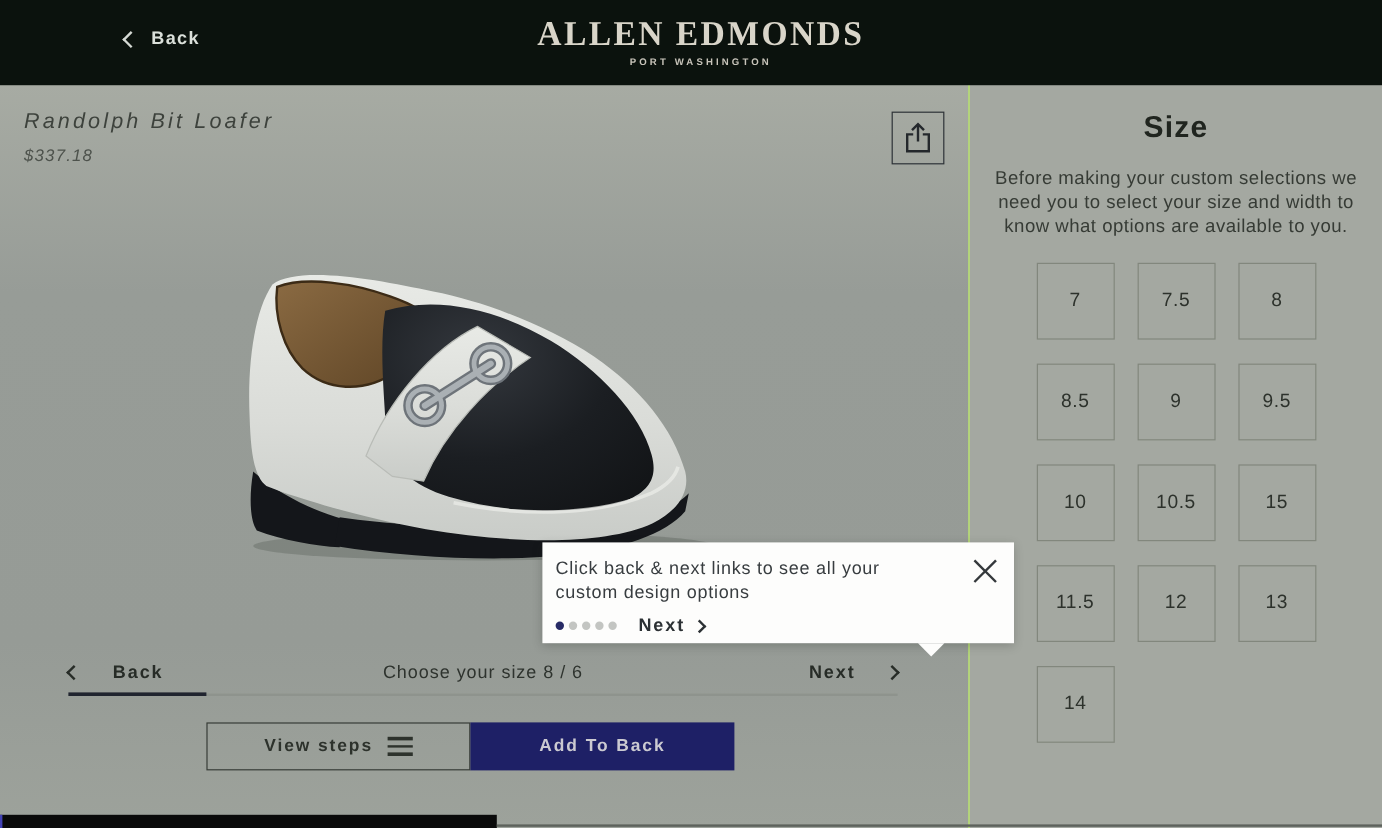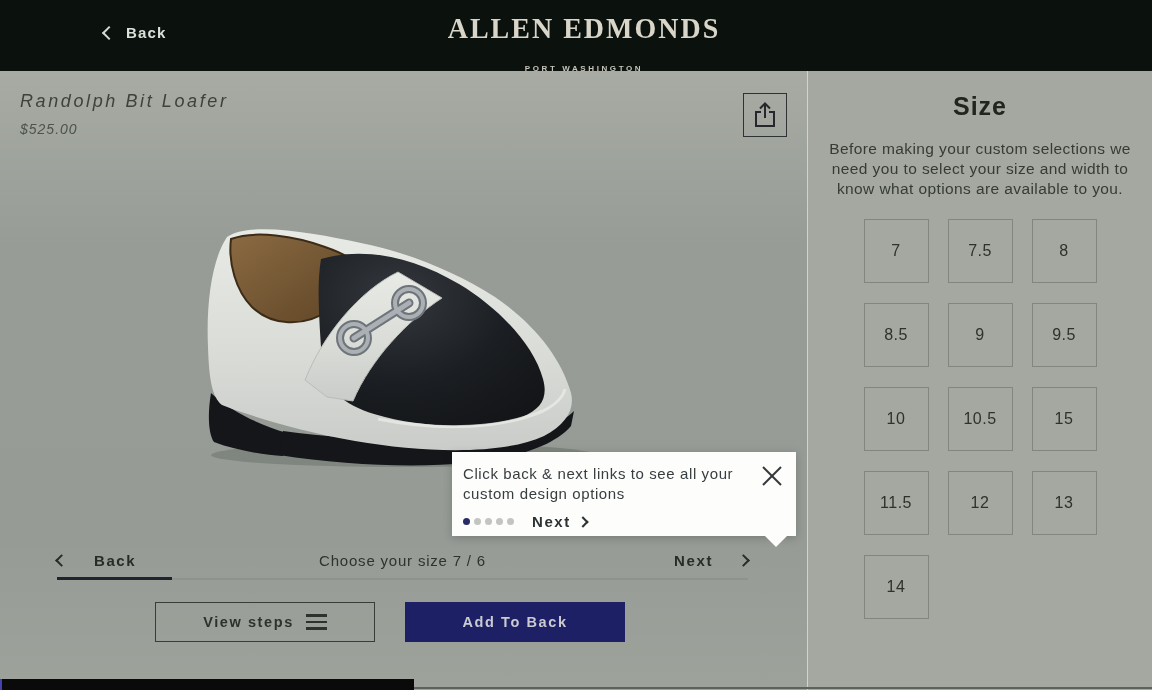--- a/index.html
+++ b/index.html
@@ -7,38 +7,38 @@
   body { font-family:"Liberation Sans", sans-serif; position:relative; overflow:hidden; background:#9aa09a; }
   #stage { position:absolute; inset:0; width:1152px; height:690px; }
 
   
   .header { position:absolute; left:0; top:0; width:1152px; height:71px; background:#0b120d; z-index:10; }
   .back-btn { position:absolute; left:104px; top:24px; display:flex; align-items:center; gap:12px; cursor:pointer; }
   .back-btn .chev { width:10px; height:10px; border-left:2px solid #d6dad4; border-bottom:2px solid #d6dad4; transform:rotate(45deg); }
   .back-btn .lbl { color:#dbe0da; font-size:15px; font-weight:bold; letter-spacing:1.2px; }
   .brand { position:absolute; left:16px; right:0; top:14px; text-align:center; }
   .brand-name { font-family:"Liberation Serif", serif; font-weight:bold; color:#d9d5c9; font-size:28px; letter-spacing:2px; line-height:30px; transform:scaleY(1.04); }
-  .brand-sub { margin-top:20px; color:#c7c3b9; font-size:8px; letter-spacing:2.6px; font-weight:bold; }
+  .brand-sub { margin-top:3px; color:#c7c3b9; font-size:8px; letter-spacing:2.6px; font-weight:bold; }
 
   
   .main { position:absolute; left:0; top:71px; width:807px; height:619px;
           background:linear-gradient(180deg,#a7aba3 0%, #979c97 28%, #969b96 75%, #9da29b 100%); }
 
   .product-info { position:absolute; left:20px; top:20px;font-style:italic; }
   .product-title { font-size:18px; letter-spacing:2.6px; color:#3d423c; font-weight:500; }
   .product-price { margin-top:9px; font-size:14px; letter-spacing:1px; color:#4d524c; }
 
   .share-btn { position:absolute; left:743px; top:22px; width:44px; height:44px; border:1.5px solid #2e3237;
                display:flex; align-items:center; justify-content:center; cursor:pointer; background:transparent; }
 
   
   .shoe { position:absolute; left:203px; top:158px; width:398px; height:242px; }
 
   
-  .tooltip { position:absolute; left:452px; top:381px; width:344px; height:84px; background:#fdfdfc;
+  .tooltip { position:absolute; left:452px; top:381px; width:393px; height:84px; background:#fdfdfc;
              box-shadow:0 2px 8px rgba(30,35,30,.25); padding:12px 14px 0 11px; z-index:6; }
   .tooltip:after { content:""; position:absolute; left:313px; top:84px; border:11px solid transparent; border-top-color:#fdfdfc; }
   .tooltip-msg { font-size:15px; line-height:20px; letter-spacing:.6px; color:#383d40; width:292px; }
   .tooltip-close { position:absolute; right:12px; top:12px; width:24px; height:24px; cursor:pointer; }
   .tooltip-row { display:flex; align-items:center; margin-top:9px; }
   .dot { width:7px; height:7px; border-radius:50%; background:#c3c5c2; margin-right:4px; }
   .dot.active { background:#272b66; }
   .tooltip-next { display:flex; align-items:center; margin-left:14px; cursor:pointer; }
   .tooltip-next .lbl { font-size:15px; font-weight:bold; letter-spacing:1.6px; color:#2c3134; }
   .tooltip-next .chev { width:8px; height:8px; border-right:2px solid #2c3134; border-top:2px solid #2c3134; transform:rotate(45deg); margin-left:8px; }
@@ -48,21 +48,21 @@
   .nav-link { display:flex; align-items:center; cursor:pointer; }
   .nav-link .lbl { font-size:15px; font-weight:bold; letter-spacing:1.6px; color:#272c27; }
   .chev-l { width:9px; height:9px; border-left:2px solid #272c27; border-bottom:2px solid #272c27; transform:rotate(45deg); margin-right:28px; }
   .chev-r { width:9px; height:9px; border-right:2px solid #272c27; border-top:2px solid #272c27; transform:rotate(45deg); margin-left:26px; }
   .step-label { position:absolute; left:0; right:0; text-align:center; font-size:15px; letter-spacing:.8px; color:#2e332e; }
   .progress { position:absolute; left:57px; top:506px; width:691px; height:3px; }
   .progress .track { position:absolute; left:0; top:1px; width:100%; height:2px; background:#8e938d; }
   .progress .fill { position:absolute; left:0; top:0; height:3px; background:#20242f; }
 
   
-  .actions { position:absolute; left:155px; top:531px; display:flex; gap:30px; }
+  .actions { position:absolute; left:172px; top:531px; display:flex; }
   .btn { width:220px; height:40px; display:flex; align-items:center; justify-content:center; gap:12px;
          font-size:14.5px; font-weight:bold; letter-spacing:1.6px; cursor:pointer; }
   .btn-outline { border:1.5px solid #383d37; color:#2d322c; background:transparent; }
   .btn-primary { background:#1e2066; color:#cbcad1; border:none; }
   .hamburger { display:flex; flex-direction:column; gap:4px; }
   .hamburger span { display:block; width:21px; height:2.5px; background:#2d322c; }
 
   
   .sidebar { position:absolute; left:807px; top:71px; width:345px; height:619px; background:#a4a8a1;
              border-left:1px solid #bef264; text-align:center; }
@@ -91,21 +91,21 @@
     <div class="brand">
       <div class="brand-name">ALLEN EDMONDS</div>
       <div class="brand-sub">PORT WASHINGTON</div>
     </div>
   </div>
 
   <div class="main">
 
     <div class="product-info">
       <div class="product-title">Randolph Bit Loafer</div>
-      <div class="product-price">$525.00</div>
+      <div class="product-price">$337.18</div>
     </div>
 
     <button class="share-btn">
       <svg width="26" height="28" viewBox="0 0 26 28" fill="none" stroke="#24282c" stroke-width="2">
         <path d="M13 3 V17"></path>
         <path d="M8 7.5 L13 2.5 L18 7.5" fill="none"></path>
         <path d="M9 11 H4 V25 H22 V11 H17" fill="none"></path>
       </svg>
     </button>
 
@@ -170,21 +170,21 @@
         <span class="dot"></span>
         <span class="dot"></span>
         <span class="tooltip-next">
           <span class="lbl">Next</span>
           <span class="chev"></span>
         </span>
       </div>
     </div>
 
     <div class="stepnav">
-      <span class="step-label">Choose your size 7 / 6</span>
+      <span class="step-label">Choose your size 8 / 6</span>
       <span class="nav-link">
         <span class="chev-l"></span>
         <span class="lbl">Back</span>
       </span>
       <span class="nav-link">
         <span class="lbl">Next</span>
         <span class="chev-r"></span>
       </span>
     </div>
     <div class="progress">

